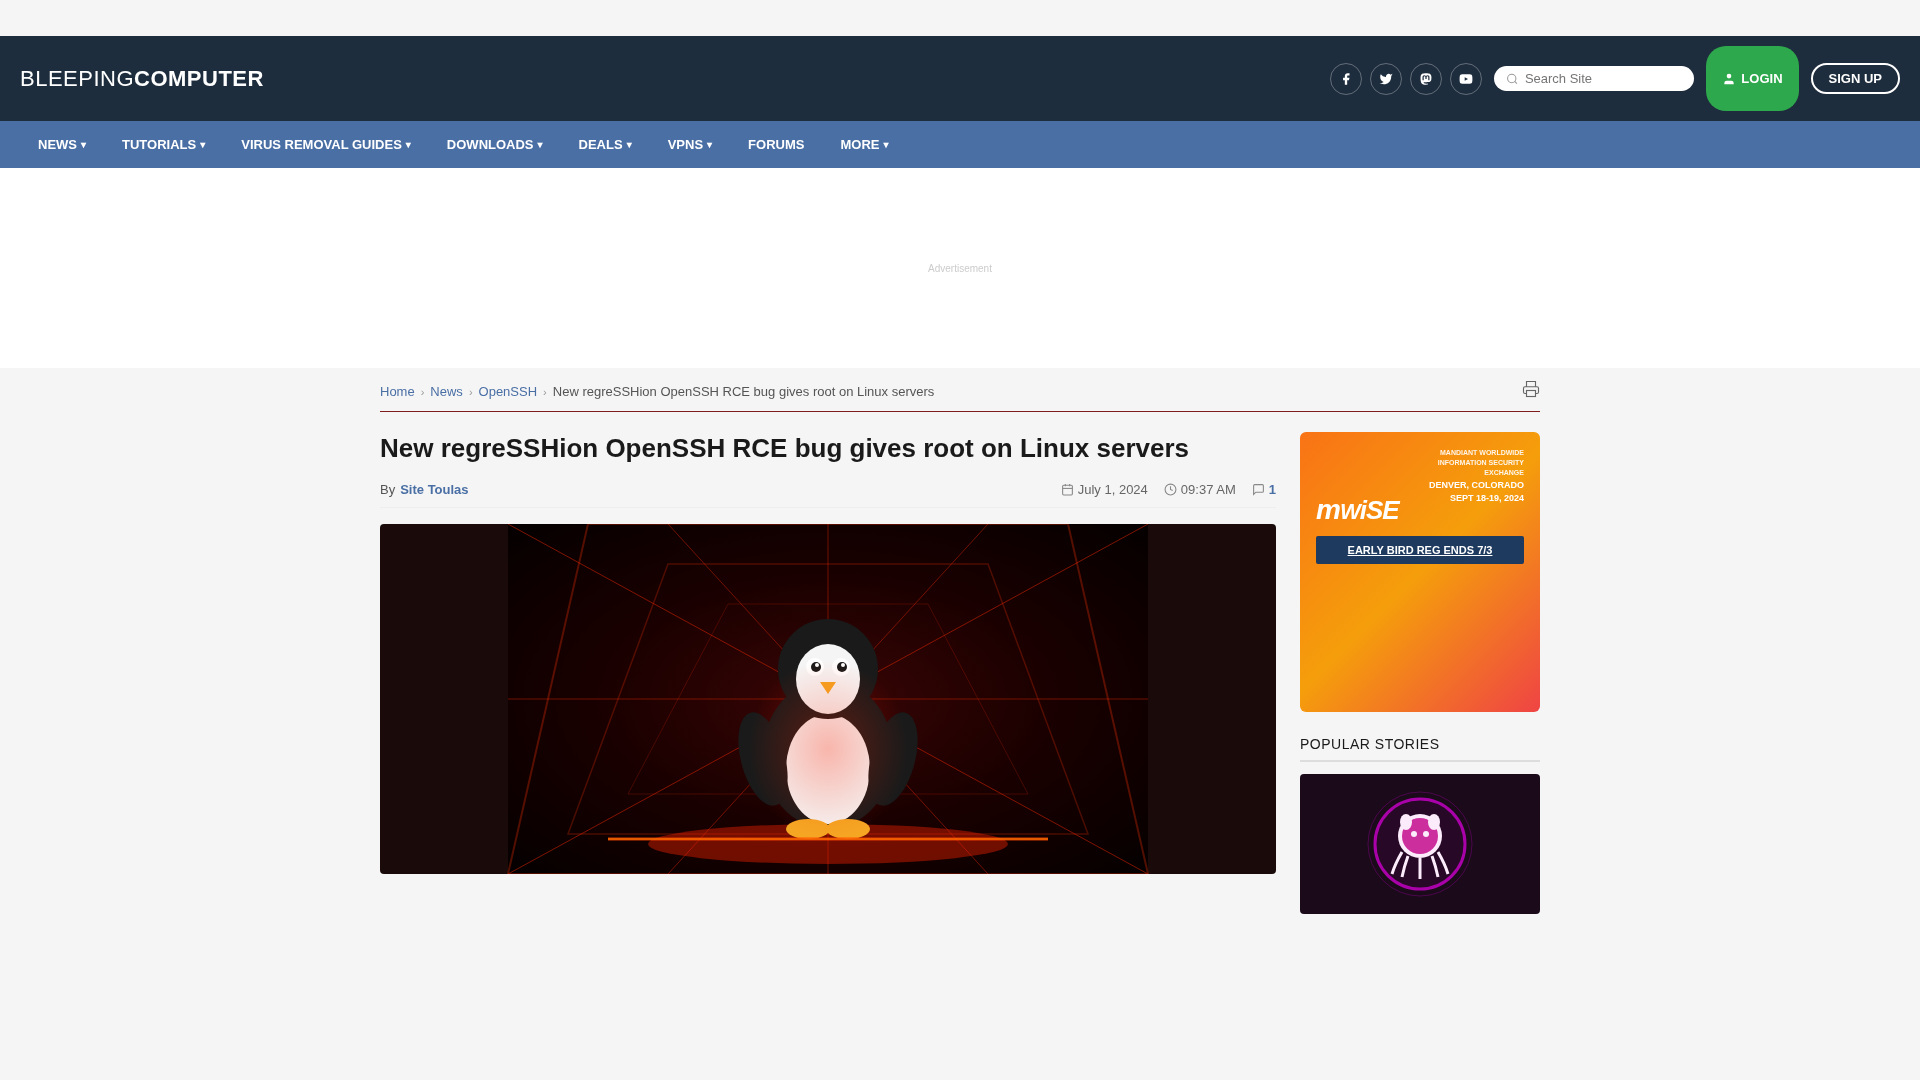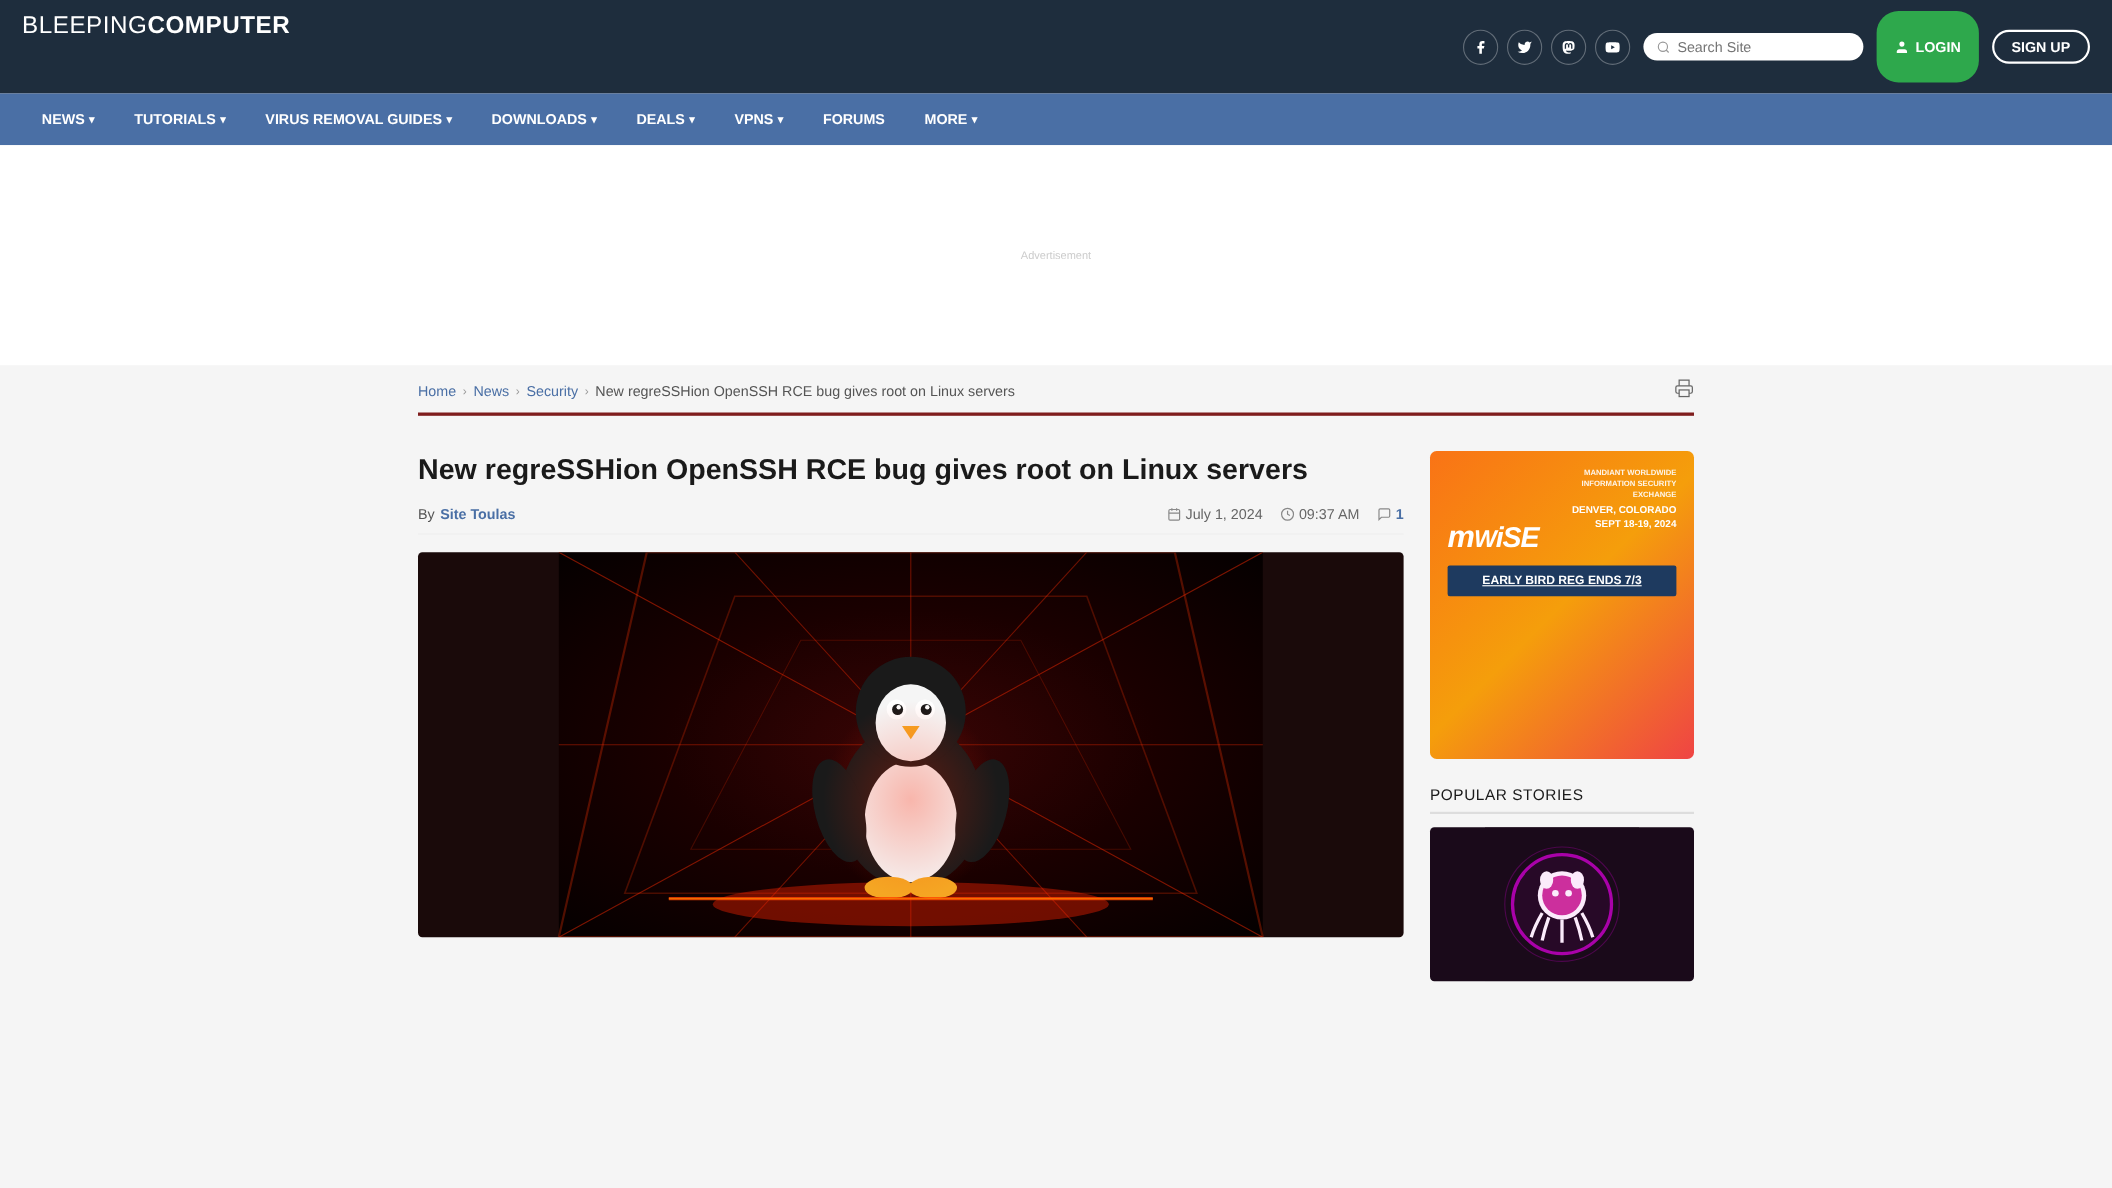--- a/index.html
+++ b/index.html
@@ -3,22 +3,23 @@
   <meta charset="utf-8">
   <style>
     * { margin: 0; padding: 0; box-sizing: border-box; }
     body { font-family: Arial, sans-serif; background: #f5f5f5; color: #333; }
 
     
     .header {
       background: #1e2d3d;
       padding: 10px 20px;
       display: flex;
-      align-items: flex-start;
+      align-items: center;
       justify-content: space-between;
+      margin-top: 36px;
     }
     .logo {
       color: white;
       font-size: 22px;
       font-weight: 400;
       letter-spacing: 0.5px;
     }
     .logo strong { font-weight: 700; }
     .header-right {
       display: flex;
@@ -121,22 +122,22 @@
       padding: 0 20px;
     }
 
     
     .breadcrumb {
       display: flex;
       align-items: center;
       gap: 6px;
       padding: 12px 0 8px;
       font-size: 13px;
-      border-bottom: 3px solid #7f1d1d;
-      margin-bottom: 12px;
+      border-bottom: 1px solid #7f1d1d;
+      margin-bottom: 0;
     }
     .breadcrumb-link {
       color: #4a6fa5;
       cursor: pointer;
       text-decoration: none;
     }
     .breadcrumb-sep { color: #999; font-size: 11px; }
     .breadcrumb-current { color: #555; }
     .print-icon {
       margin-left: auto;
@@ -368,21 +369,21 @@
   <span style="color:#ccc; font-size:10px;">Advertisement</span>
 </div>
 
 <div class="content-wrapper">
 
   <div class="breadcrumb">
     <a class="breadcrumb-link">Home</a>
     <span class="breadcrumb-sep">›</span>
     <a class="breadcrumb-link">News</a>
     <span class="breadcrumb-sep">›</span>
-    <a class="breadcrumb-link">Security</a>
+    <a class="breadcrumb-link">OpenSSH</a>
     <span class="breadcrumb-sep">›</span>
     <span class="breadcrumb-current">New regreSSHion OpenSSH RCE bug gives root on Linux servers</span>
     <span class="print-icon" title="Print">
       <svg width="18" height="18" viewBox="0 0 24 24" fill="none" stroke="#666" stroke-width="1.5">
           <polyline points="6 9 6 2 18 2 18 9"></polyline>
           <path d="M6 18H4a2 2 0 0 1-2-2v-5a2 2 0 0 1 2-2h16a2 2 0 0 1 2 2v5a2 2 0 0 1-2 2h-2"></path>
           <rect x="6" y="14" width="12" height="8"></rect>
         </svg>
     </span>
   </div>

